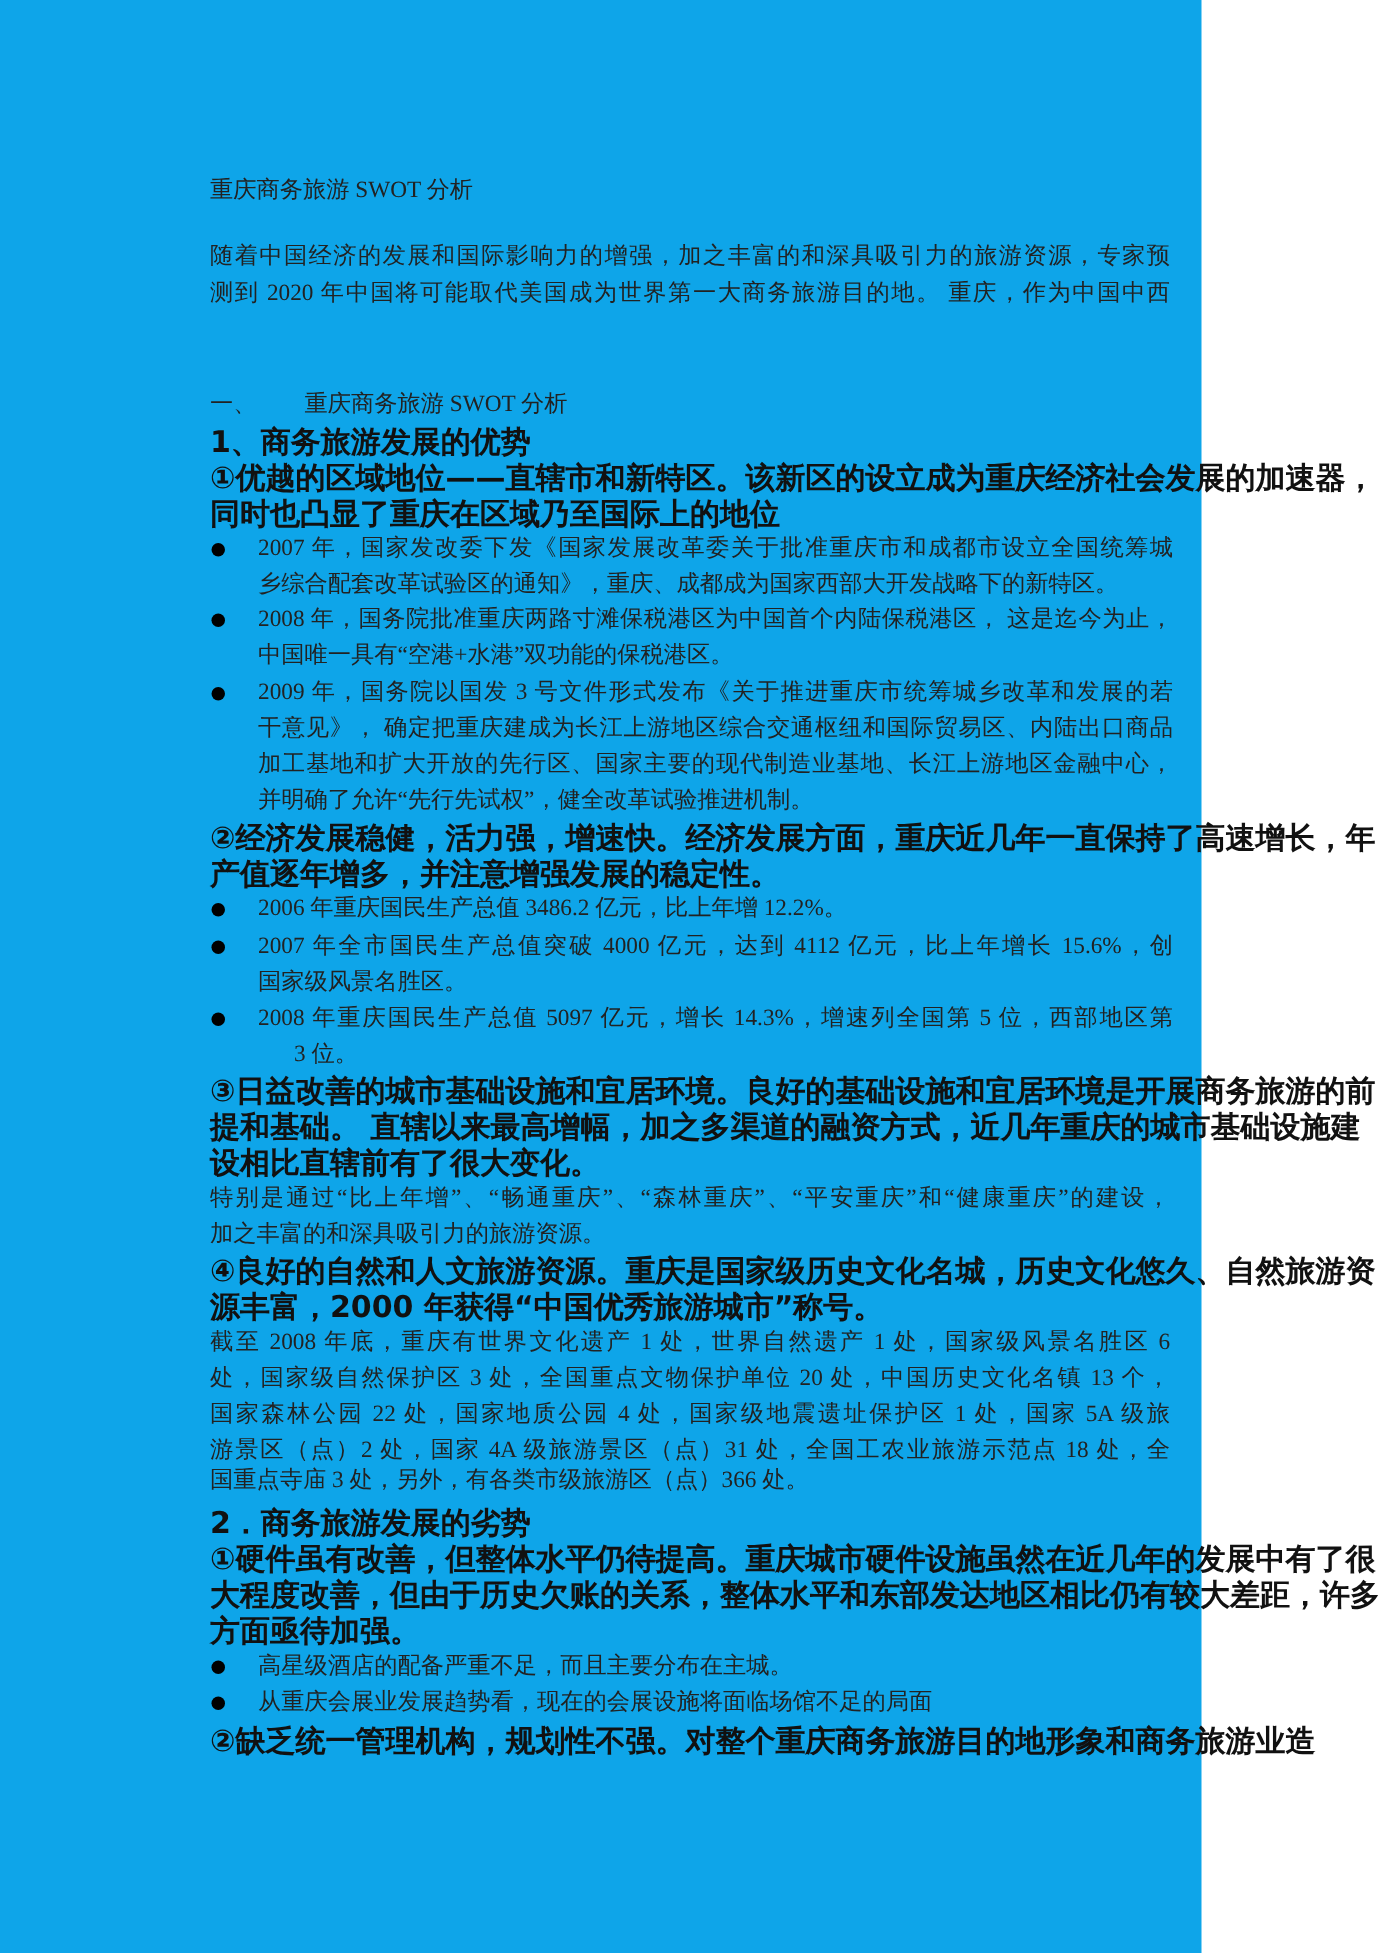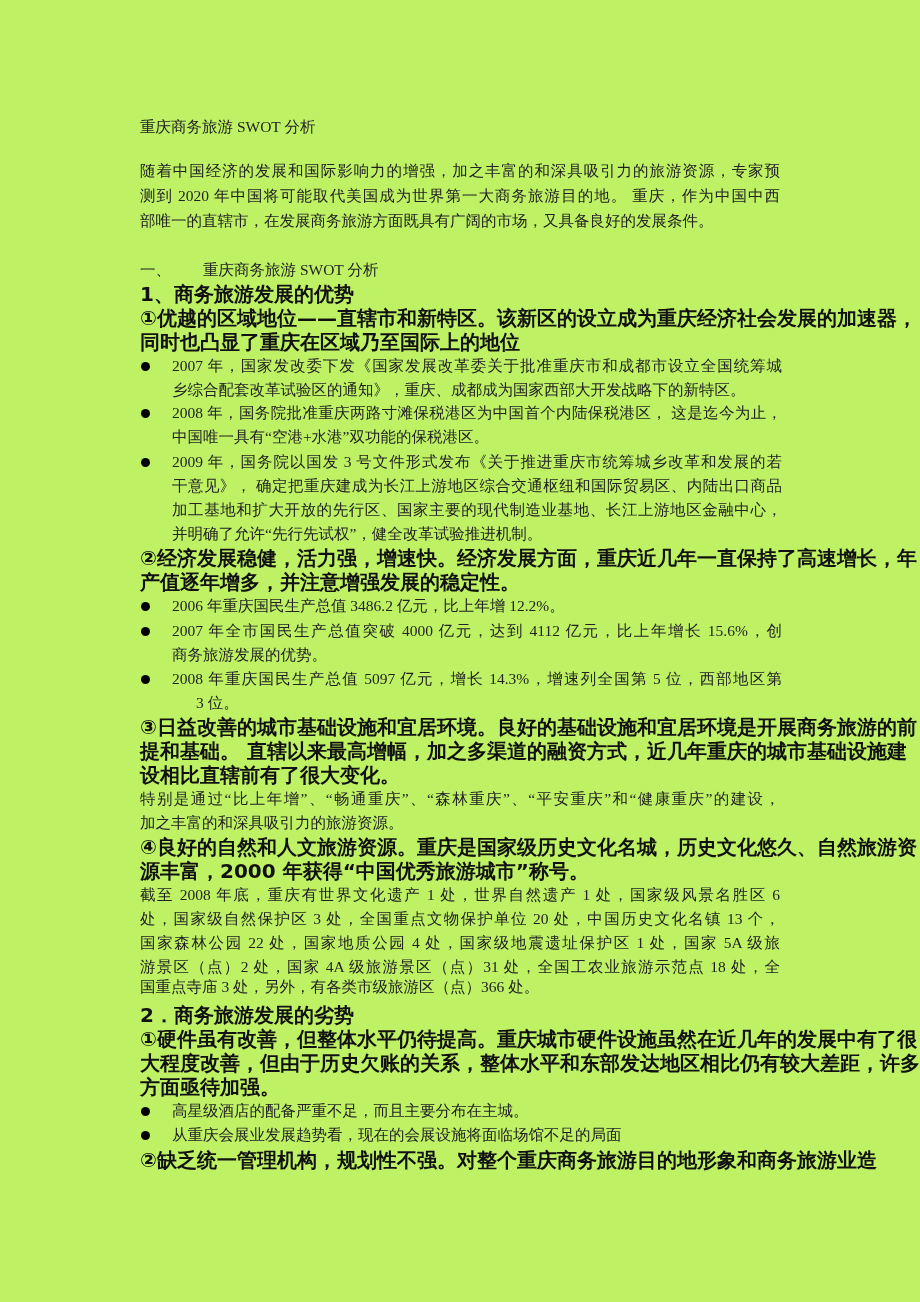--- a/index.html
+++ b/index.html
@@ -1,37 +1,36 @@
 <!DOCTYPE html>
 <html><head>
 <meta charset="utf-8">
 <style>
   html, body { margin: 0; padding: 0; background: #ffffff; }
   body { width: 920px; height: 1302px; position: relative; overflow: hidden;
          font-family: "DejaVu Serif", "Liberation Serif", serif; color: #111; }
-  .page { position: absolute; left: 0; top: 0; width: 920px; height: 1302px; background: #bef264; }
+  .page { position: absolute; left: 0; top: 0; width: 801px; height: 1302px; background: #0ea5e9; }
   .line { position: absolute; left: 140px; white-space: nowrap; font-size: 15px; line-height: 20px; }
   .bold { font-weight: bold; font-family: "DejaVu Sans", "Liberation Sans", sans-serif; font-size: 20px; }
   .serif { font-family: "Liberation Serif", "DejaVu Serif", serif; font-size: 15.5px; color: #222; }
   .just { width: 640px; text-align: justify; text-align-last: justify; }
   .bullet { position: absolute; left: 140px; width: 12px; height: 12px; }
   .bullet::before { content: ""; position: absolute; left: 1px; top: 4px; width: 9px; height: 9px; border-radius: 50%; background: #000; }
   .ind { left: 172px; }
   .ind.just { width: 610px; }
 </style>
 </head>
 <body>
 
 <div class="page">
 
   <div class="line serif" style="top:117px;">重庆商务旅游 SWOT 分析</div>
 
   <div class="line serif just" style="top:161px;">随着中国经济的发展和国际影响力的增强，加之丰富的和深具吸引力的旅游资源，专家预</div>
   <div class="line serif just bold-num" style="top:186px; font-weight:normal;">测到 2020 年中国将可能取代美国成为世界第一大商务旅游目的地。 重庆，作为中国中西</div>
-  <div class="line serif" style="top:211px;">部唯一的直辖市，在发展商务旅游方面既具有广阔的市场，又具备良好的发展条件。</div>
 
   <div class="line serif" style="top:260px;">一、</div>
   <div class="line serif" style="top:260px; left:203px;">重庆商务旅游 SWOT 分析</div>
 
   <div class="line bold" style="top:284px;">1、商务旅游发展的优势</div>
 
   <div class="line bold just" style="top:308px;">①优越的区域地位——直辖市和新特区。该新区的设立成为重庆经济社会发展的加速器，</div>
   <div class="line bold" style="top:332px;">同时也凸显了重庆在区域乃至国际上的地位</div>
 
   <div class="bullet" style="top:358px;"></div>
@@ -49,21 +48,21 @@
   <div class="line serif ind" style="top:524px;">并明确了允许“先行先试权”，健全改革试验推进机制。</div>
 
   <div class="line bold just" style="top:548px;">②经济发展稳健，活力强，增速快。经济发展方面，重庆近几年一直保持了高速增长，年</div>
   <div class="line bold" style="top:572px;">产值逐年增多，并注意增强发展的稳定性。</div>
 
   <div class="bullet" style="top:598px;"></div>
   <div class="line serif ind" style="top:596px;">2006 年重庆国民生产总值 3486.2 亿元，比上年增 12.2%。</div>
 
   <div class="bullet" style="top:623px;"></div>
   <div class="line serif ind just" style="top:621px;">2007 年全市国民生产总值突破 4000 亿元，达到 4112 亿元，比上年增长 15.6%，创</div>
-  <div class="line serif ind" style="top:645px;">商务旅游发展的优势。</div>
+  <div class="line serif ind" style="top:645px;">国家级风景名胜区。</div>
 
   <div class="bullet" style="top:671px;"></div>
   <div class="line serif ind just" style="top:669px;">2008 年重庆国民生产总值 5097 亿元，增长 14.3%，增速列全国第 5 位，西部地区第</div>
   <div class="line serif ind" style="top:693px;margin-left:24px;">3 位。</div>
 
   <div class="line bold just" style="top:717px;">③日益改善的城市基础设施和宜居环境。良好的基础设施和宜居环境是开展商务旅游的前</div>
   <div class="line bold just" style="top:741px;">提和基础。  直辖以来最高增幅，加之多渠道的融资方式，近几年重庆的城市基础设施建</div>
   <div class="line bold" style="top:765px;">设相比直辖前有了很大变化。</div>
   <div class="line serif just" style="top:789px;">特别是通过“比上年增”、“畅通重庆”、“森林重庆”、“平安重庆”和“健康重庆”的建设，</div>
   <div class="line serif" style="top:813px;">加之丰富的和深具吸引力的旅游资源。</div>

